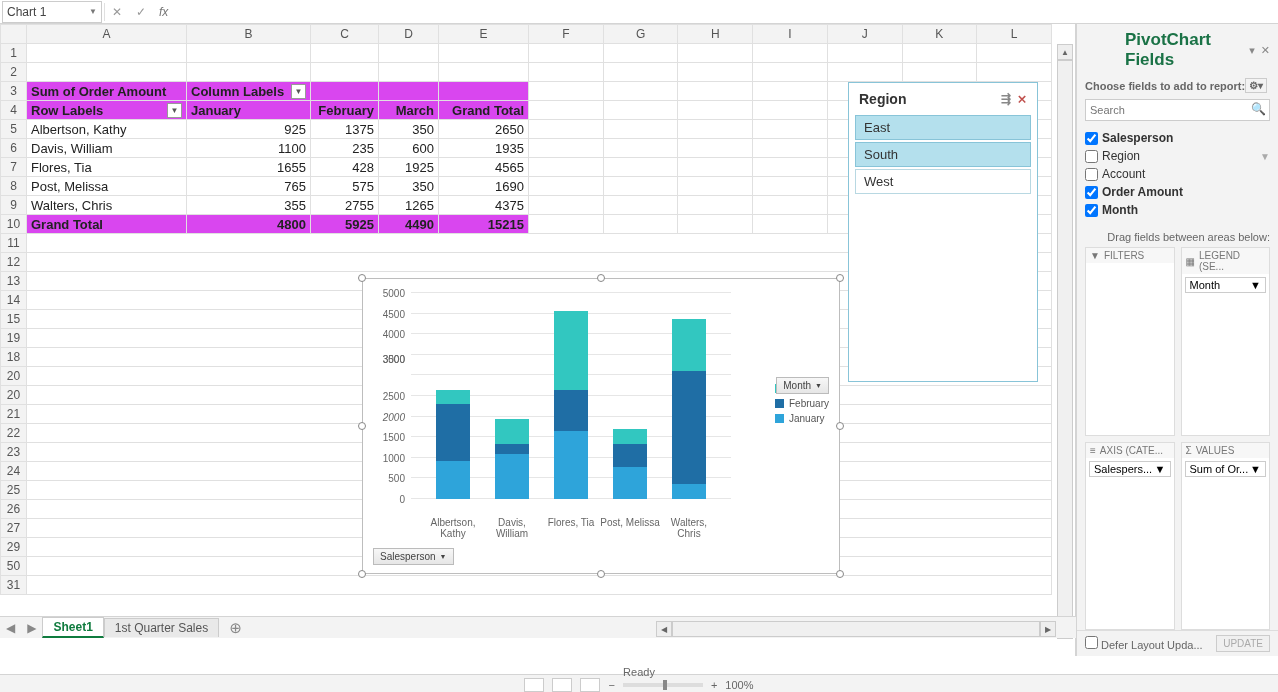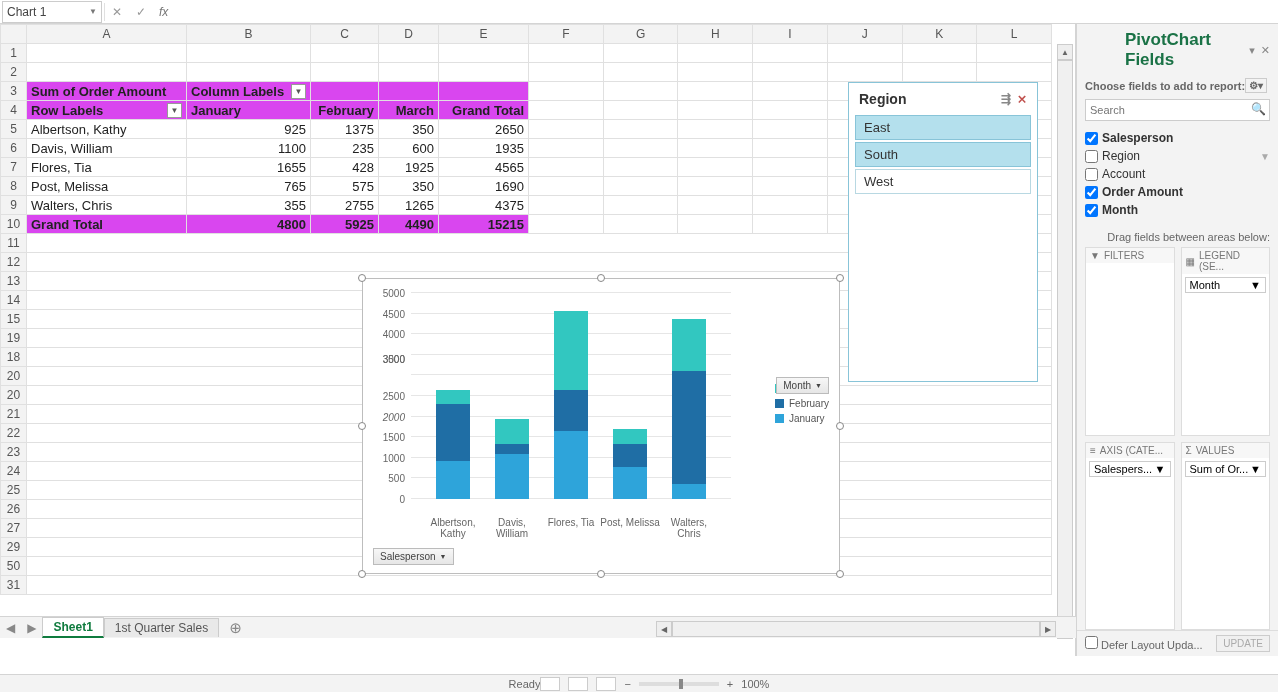--- a/index.html
+++ b/index.html
@@ -93,21 +93,21 @@
 .tab.active { background:#fff; font-weight:bold; color:#0f7b3e; border-bottom:2px solid #0f7b3e;}
 .tab-add { padding: 0 10px; color:#888; cursor:pointer; font-size:15px;}
 .hscroll { position:absolute; right:20px; bottom:0; width:400px; height:18px; display:flex; align-items:center;}
 .hscroll .arrow{ width:16px; height:16px; background:#eee; border:1px solid #ccc; font-size:8px; display:flex; align-items:center; justify-content:center; color:#666; cursor:pointer;}
 .hscroll .track{ flex:1; height:16px; background:#f0f0f0; border:1px solid #ccc;}
 .vscroll { position:absolute; right:0; top:20px; width:18px; height:595px;}
 .vscroll .arrow{ width:16px; height:16px; background:#eee; border:1px solid #ccc; font-size:8px; display:flex; align-items:center; justify-content:center; color:#666; cursor:pointer;}
 .vscroll .track{ width:16px; height:563px; background:#f0f0f0; border:1px solid #ccc;}
 
 
-.status-bar { position: absolute; left:0; bottom:0; width:1278px; height:18px; background:#f3f3f3; border-top:1px solid #d4d4d4; display:flex; align-items:center; font-size:11px; color:#666; padding:0 6px; justify-content:center;}
+.status-bar { position: absolute; left:0; bottom:0; width:1278px; height:18px; background:#f3f3f3; border-top:1px solid #d4d4d4; display:flex; align-items:center; font-size:11px; color:#666; padding:0 6px; justify-content:flex-end;flex-direction:column;}
 .status-right { display:flex; align-items:center; gap:8px; }
 .view-btn { width:20px; height:14px; border:1px solid #ccc; background:#fff; cursor:pointer;}
 .zoom-slider { width:80px; height:4px; background:#ddd; position:relative;}
 .zoom-slider::after{content:""; position:absolute; left:40px; top:-3px; width:4px; height:10px; background:#888;}
 </style>
 </head>
 <body>
 
 <div class="formula-bar">
   <div class="name-box">

